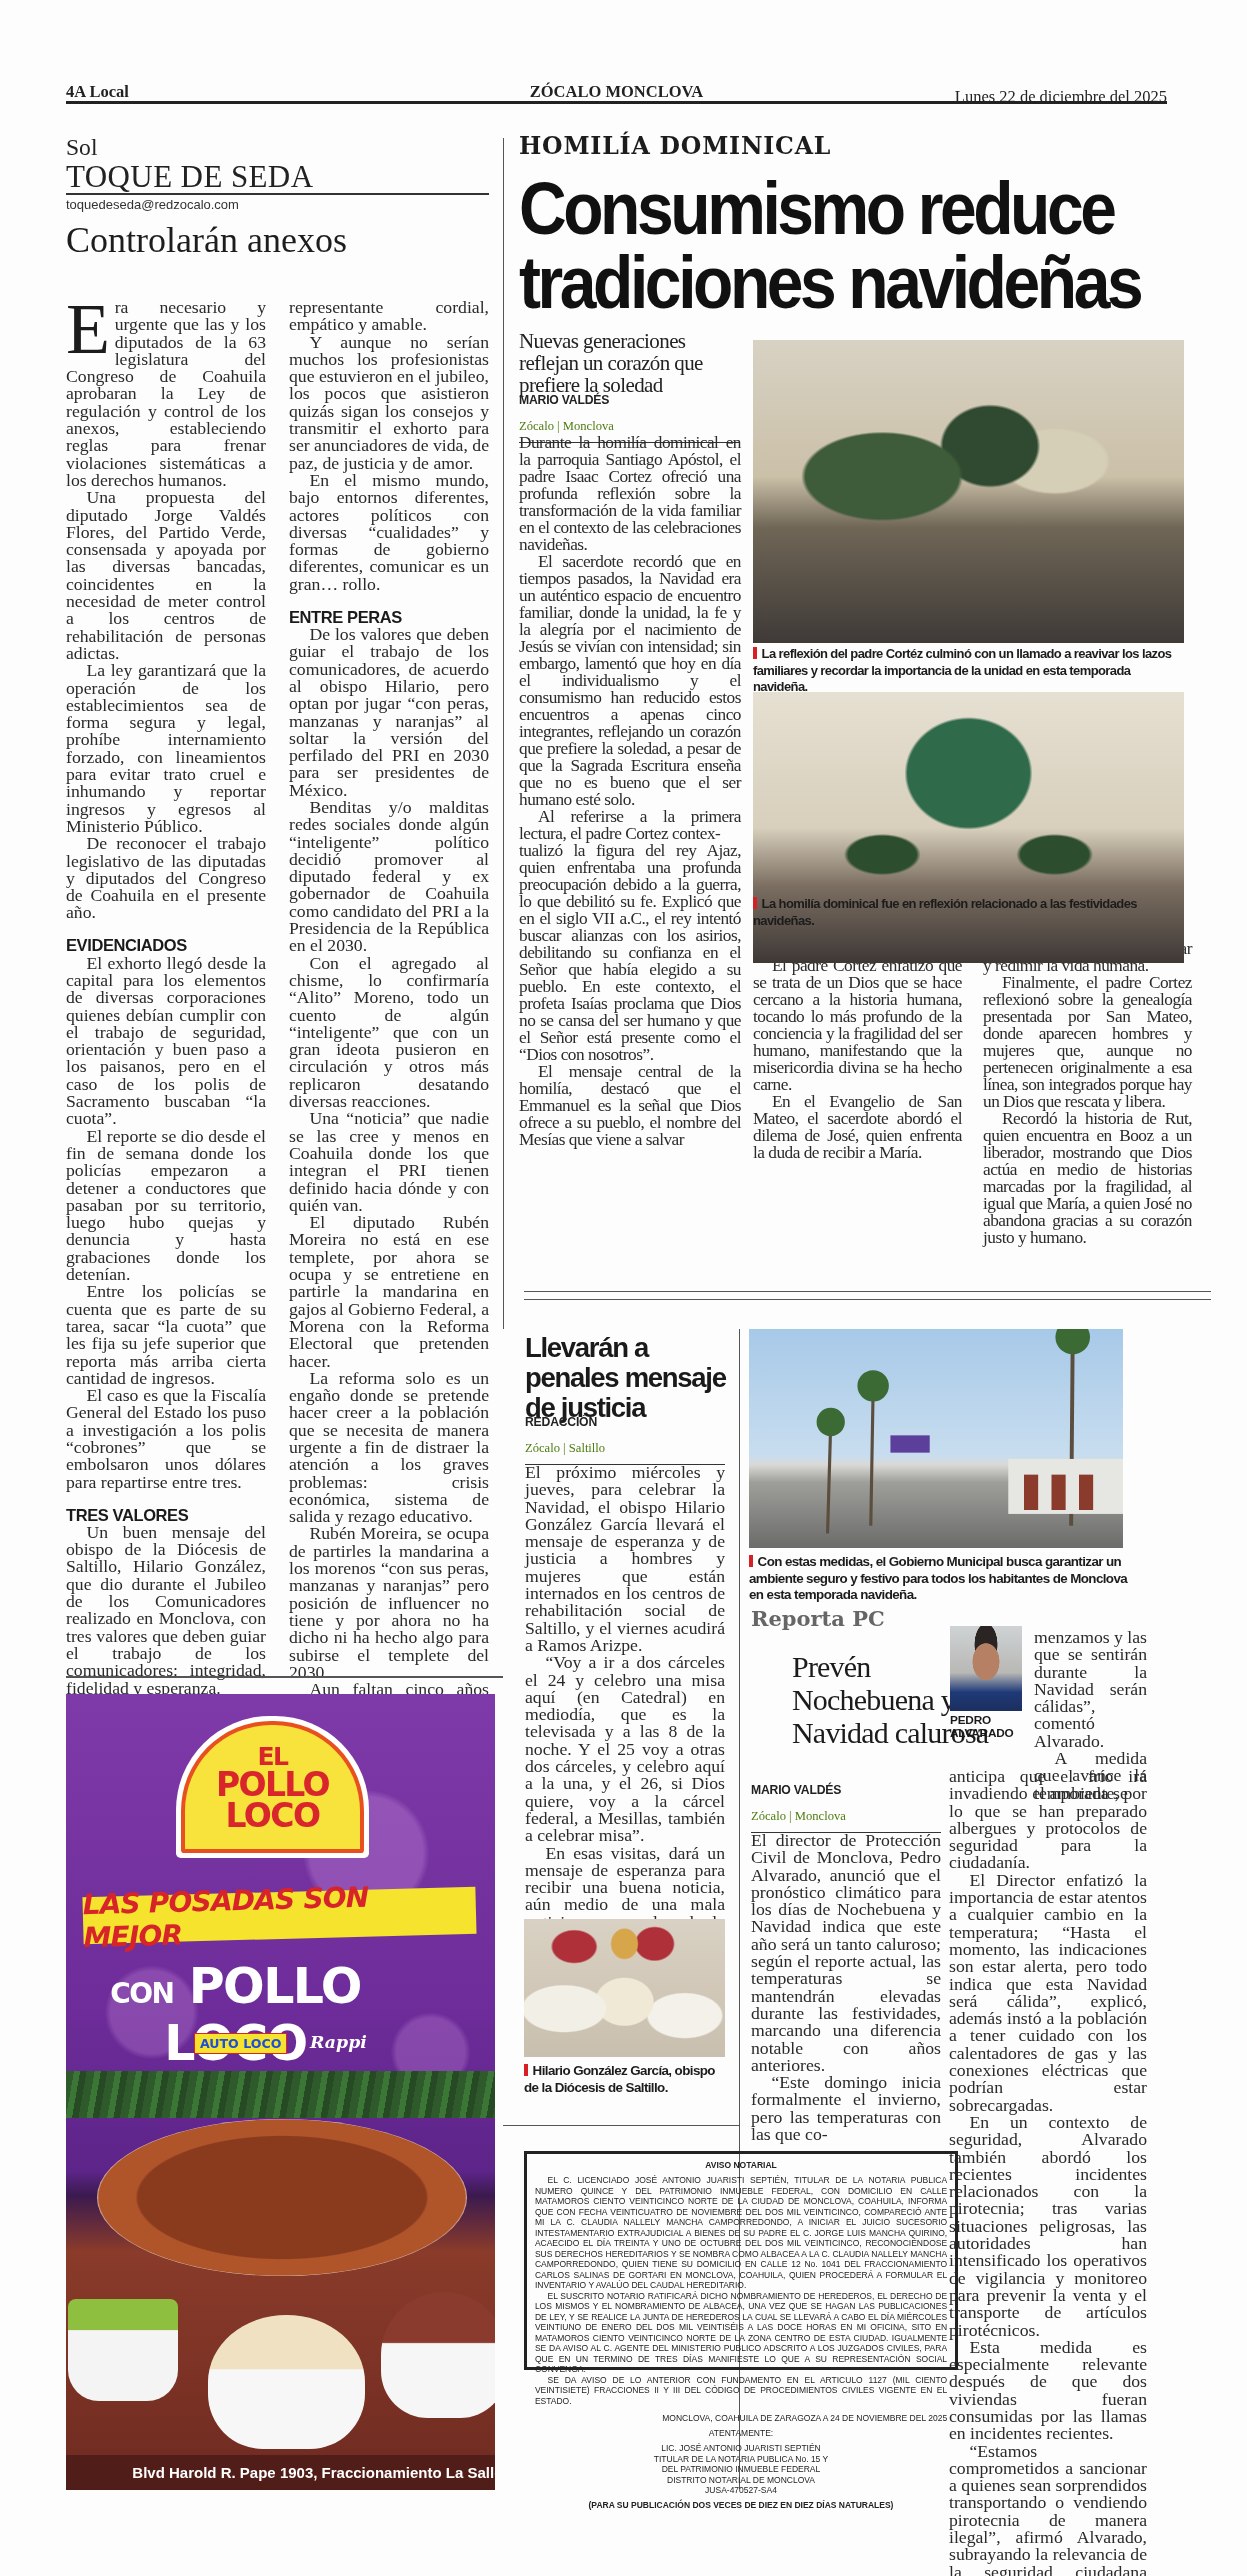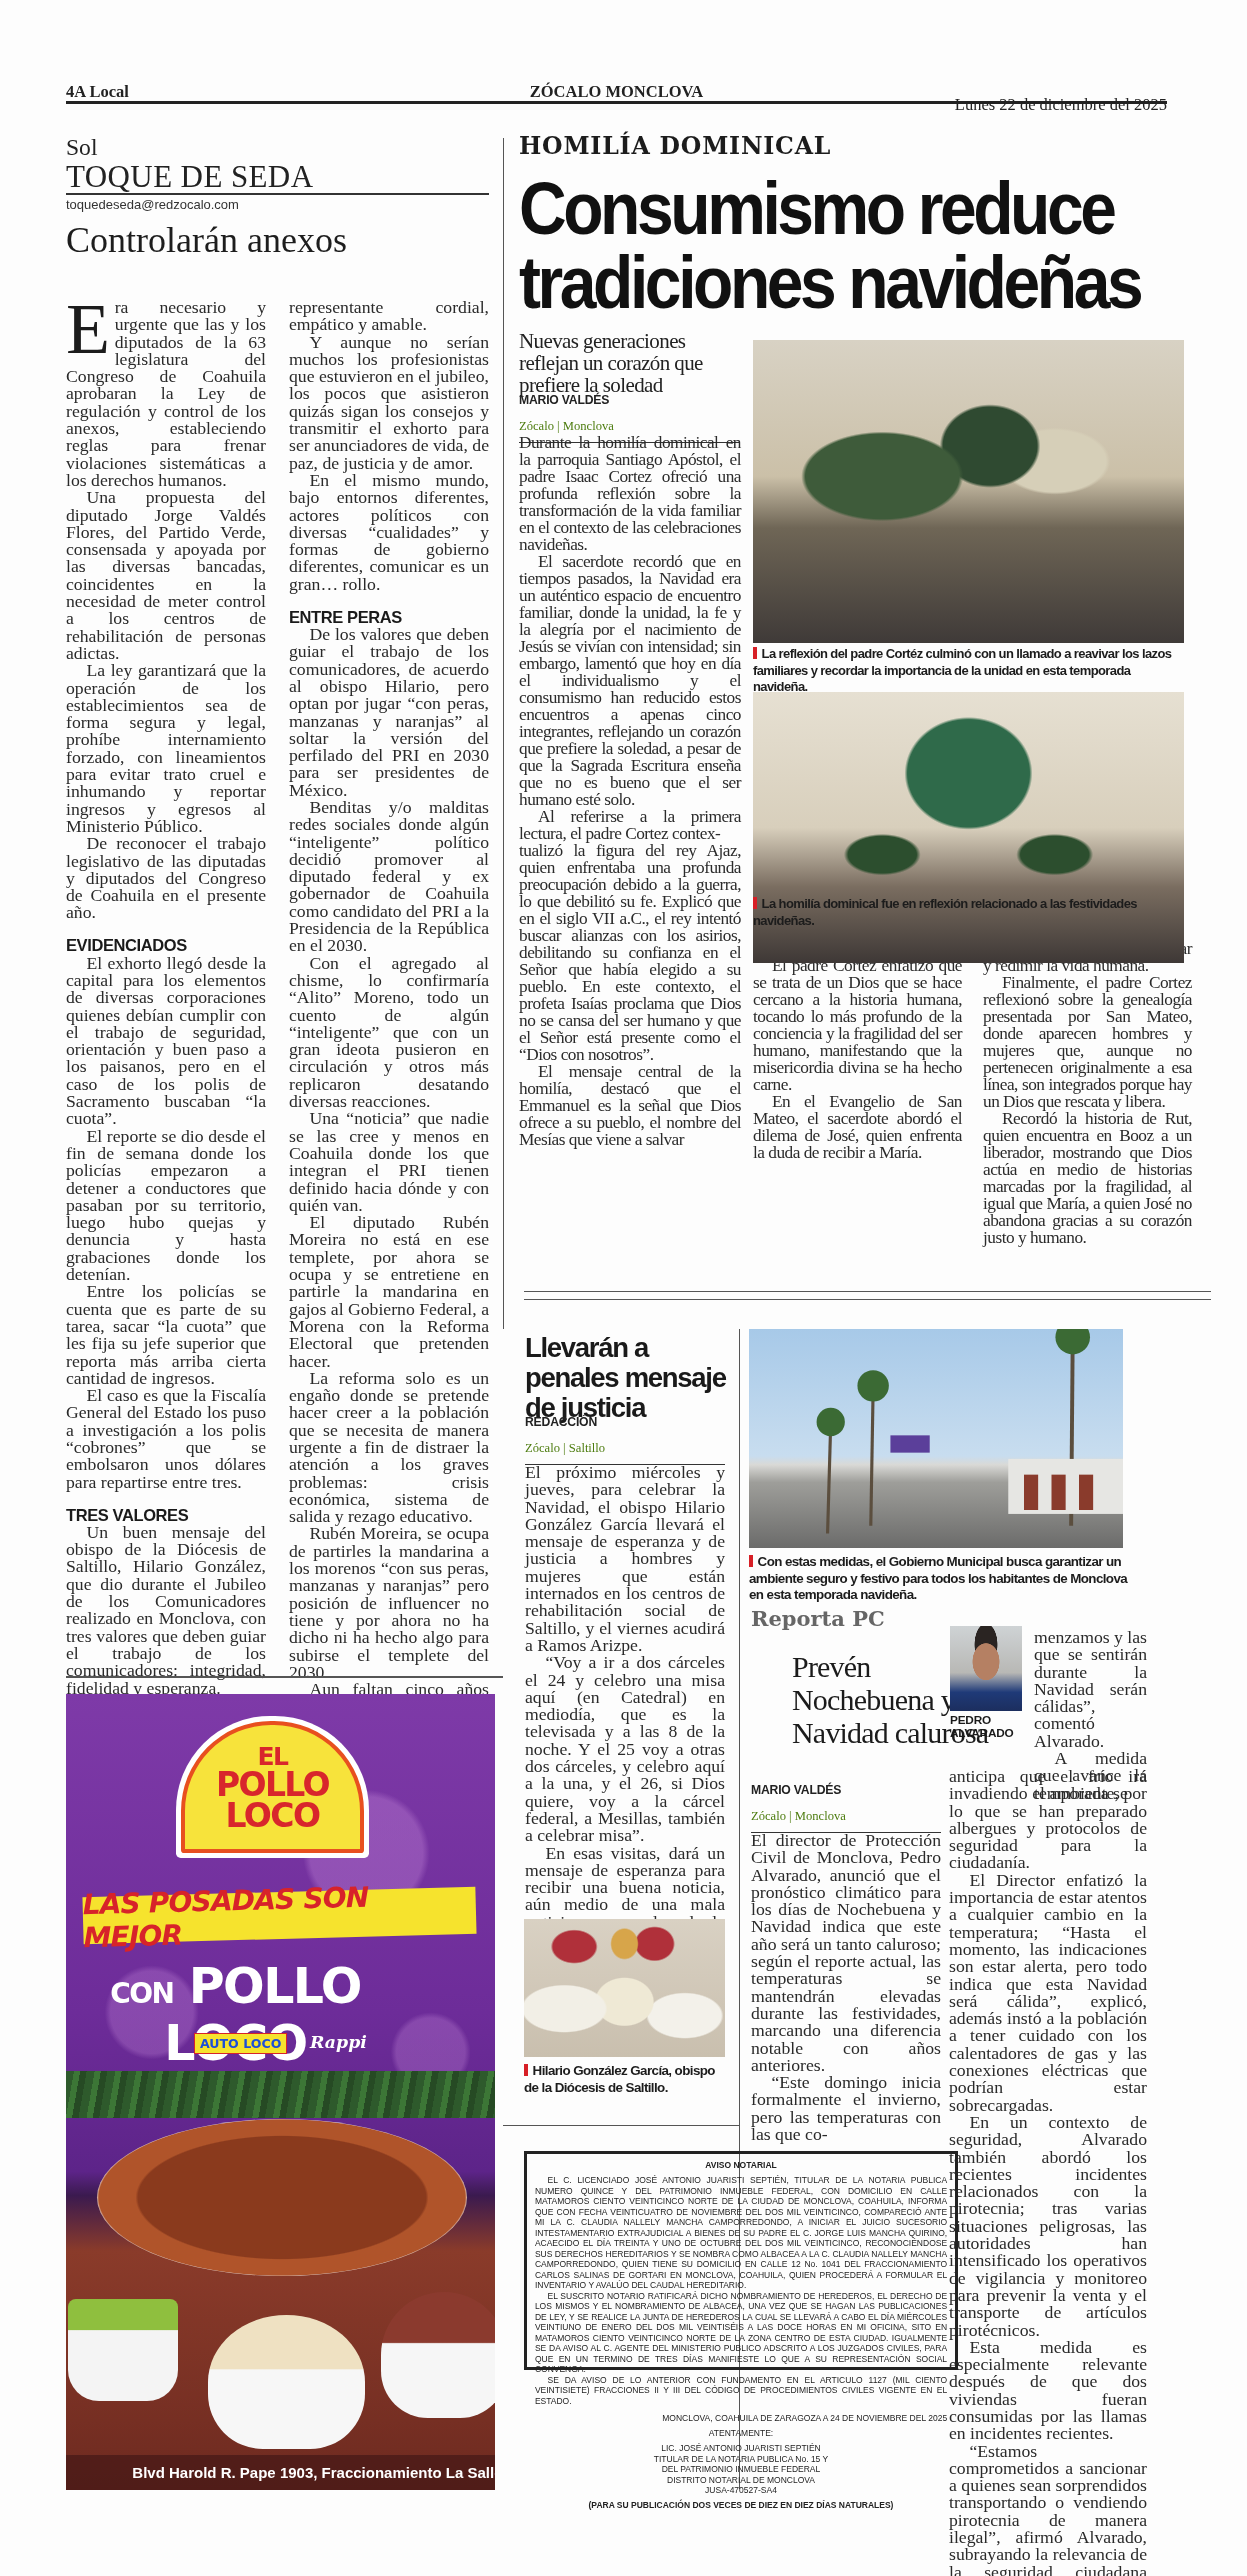--- a/index.html
+++ b/index.html
@@ -16,21 +16,21 @@
   .caption { font-family: "Liberation Sans", sans-serif; font-weight: bold; font-size: 13px; line-height: 16.5px; color: #1c1c1c; letter-spacing: -0.6px; }
   .caption .mark { display: inline-block; width: 3.9px; height: 11.8px; background: #d71f26; margin-right: 4.7px; vertical-align: -0.8px; }
   .photo { position: absolute; overflow: hidden; }
   .vline { position: absolute; width: 0.8px; background: #555; }
   .hline { position: absolute; height: 0.8px; background: #555; }
 
   
   #top-header { left: 66px; top: 79px; width: 1101px; height: 25px; border-bottom: 3.1px solid #222; font-family: "Liberation Serif", serif; font-size: 16.5px; color: #222; }
   #top-header .left { position: absolute; left: 0; top: 3.1px; font-weight: bold; }
   #top-header .center { position: absolute; left: 0; right: 0; top: 3.1px; text-align: center; font-weight: bold; }
-  #top-header .right { position: absolute; right: 0; top: 16px; text-align: right; }
+  #top-header .right { position: absolute; right: 0; top: 8px; text-align: right; }
 
   
   #col-name { left: 66px; top: 134px; font-family: "Liberation Serif", serif; font-size: 23.6px; color: #222; }
   #col-title { left: 66px; top: 159px; font-family: "Liberation Serif", serif; font-size: 31px; color: #222; letter-spacing: 0.4px; }
   #col-title-rule { left: 66px; top: 193px; width: 423px; height: 1.6px; background: #333; }
   #col-email { left: 66px; top: 197px; font-family: "Liberation Sans", sans-serif; font-size: 13px; color: #333; }
   #col-headline { left: 66px; top: 219px; font-family: "Liberation Serif", serif; font-size: 36px; color: #1d1d1d; }
   #col-c1 { left: 66px; top: 299px; width: 200px; }
   #col-c2 { left: 289px; top: 299px; width: 200px; }
   .dropcap { float: left; font-size: 72px; line-height: 57px; margin: 1.6px 4.7px -3.1px 0; font-family: "Liberation Serif", serif; color: #1c1c1c; }

